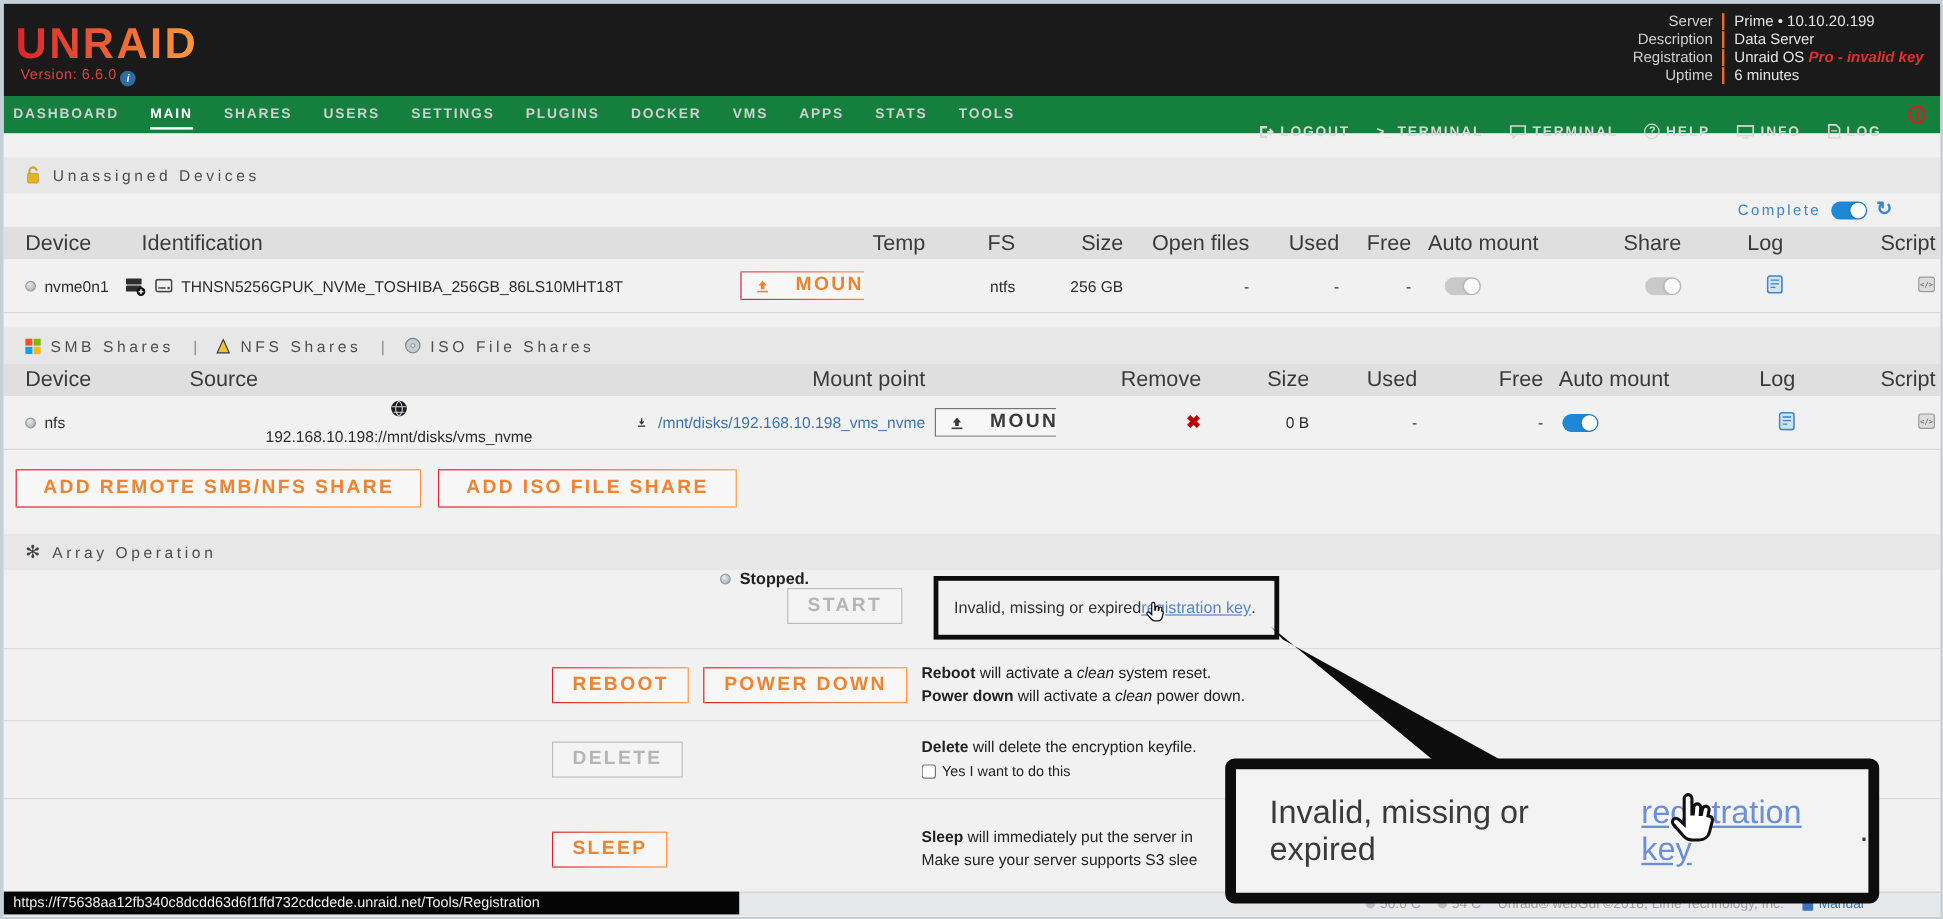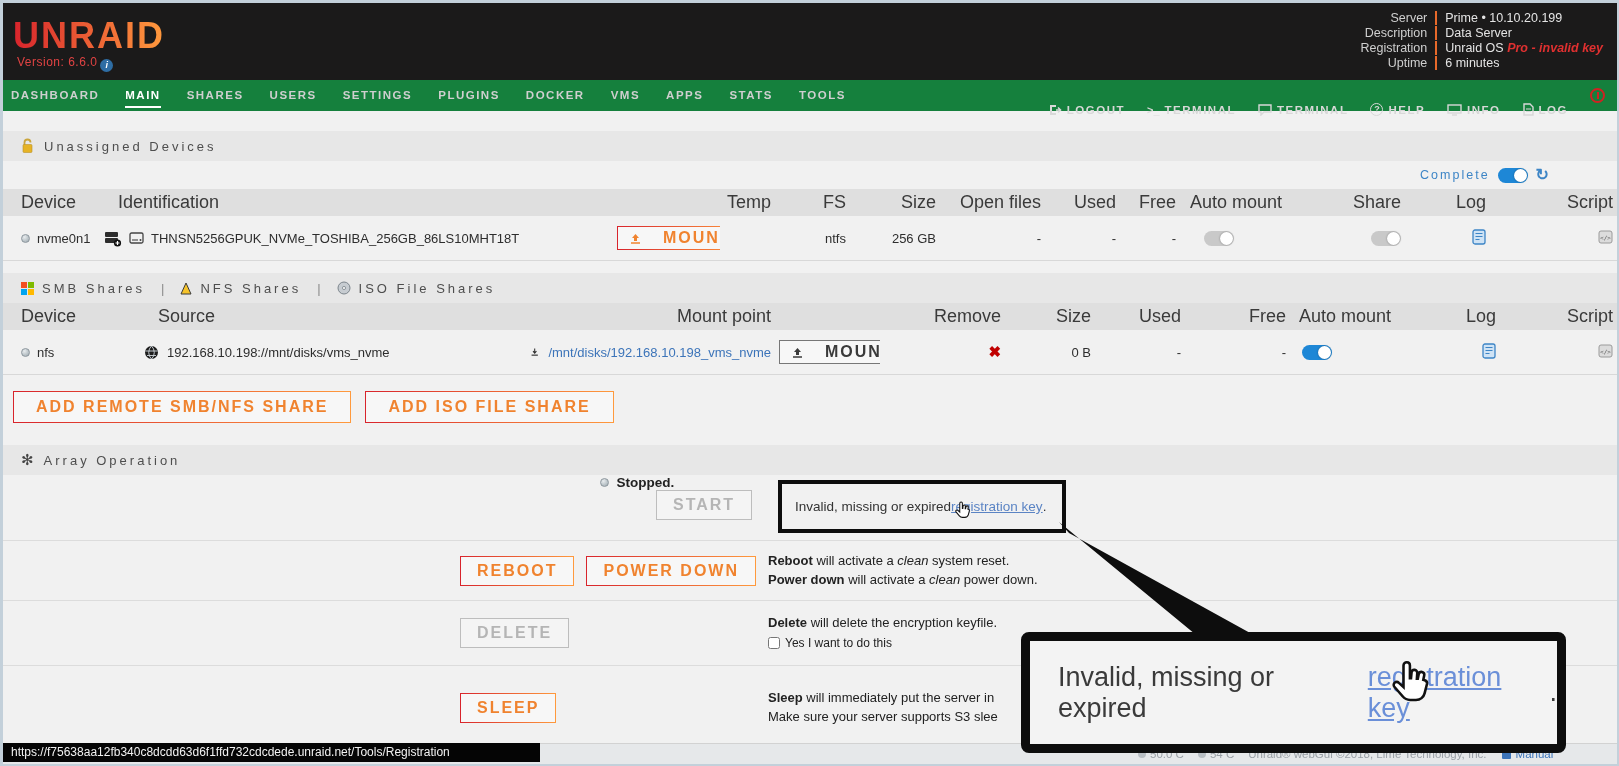--- a/index.html
+++ b/index.html
@@ -33,34 +33,34 @@
     line-height:11px; text-align:center; letter-spacing:0; }
   .alerticon { width:15px; height:15px; border:2px solid #cf2222; border-radius:50%; position:relative; }
   .alerticon::after { content:""; position:absolute; left:4.6px; top:2px; width:2px; height:7px; background:#cf2222; }
   
   .secbar { height:30px; background:#e7e7e7; display:flex; align-items:center; gap:10px; padding-left:18px;
     font-size:13px; color:#4e4e4e; letter-spacing:3px; }
   .sec-gap20 { height:20px; } .sec-gap12 { height:12px; } .sec-gap16 { height:16px; } .sec-gap22 { height:22px; }
   .pipe { color:#8a8a8a; letter-spacing:0; padding:0 6px; }
   .sharetab { display:flex; align-items:center; gap:8px; cursor:pointer; }
   
-  .completerow { height:28px; display:flex; align-items:center; justify-content:flex-end; gap:8px; padding-right:68px; }
+  .completerow { height:28px; display:flex; align-items:center; justify-content:flex-end; gap:8px; padding-right:40px; }
   .completerow .clabel { color:#3d85c6; font-size:12.5px; letter-spacing:2px; }
   .refresh { color:#3d85c6; font-size:16px; font-weight:bold; cursor:pointer; line-height:1; }
   
   .t1 { display:grid; grid-template-columns:97px 513px 107px 55px 75px 90px 105px 75px 60px 125px 100px 85px 1fr; align-items:center; }
   .t2 { display:grid; grid-template-columns:137px 385px 250px 105px 125px 90px 90px 105px 105px 105px 1fr; align-items:center; }
   .thead { background:#dfdfdf; height:27px; font-size:18px; color:#3a3a3a; }
   .trow  { height:45px; font-size:13px; color:#2d2d2d; border-bottom:1px solid #d8d8d8; background:#f1f1f1; }
   .cell { padding:0 4px; white-space:nowrap; overflow:hidden; }
   .cl { text-align:left; padding-left:18px; } .cc { text-align:right; } .cr { text-align:right; }
   .devcell { display:flex; align-items:center; gap:7px; padding-left:18px; }
   .dot { width:9px; height:9px; border-radius:50%; background:radial-gradient(circle at 35% 30%, #e8ecee, #9aa6ad); border:1px solid #8d979e; }
   .identcell { display:flex; align-items:center; gap:7px; }
-  .srccell { display:flex; align-items:center; gap:8px; }
+  .srccell { display:flex; align-items:center; gap:8px;flex-direction:column; }
   .mpcell { display:flex; align-items:center; gap:10px; justify-content:flex-start; padding-left:6px;}
   .bluelink { color:#3c74b9; text-decoration:none; cursor:pointer; }
   .redx { color:#c00000; font-size:15px; font-weight:bold; cursor:pointer; }
   
   .toggle { width:30px; height:15px; border-radius:9px; background:#c9c9c9; position:relative; display:inline-block; cursor:pointer; vertical-align:middle;}
   .toggle.on { background:#1e87d6; }
   .toggle .knob { position:absolute; right:1px; top:1px; width:13px; height:13px; border-radius:50%; background:#fff; box-shadow:0 0 2px rgba(0,0,0,.4); }
   
   .btn { display:inline-flex; align-items:center; justify-content:center; gap:22px; height:30px; padding:0 16px;
     background:#f7f7f7; font-size:16px; font-weight:bold; letter-spacing:2px; cursor:pointer;
@@ -80,21 +80,21 @@
   
   .msgbox { position:absolute; left:775px; top:477px; width:288px; height:53px; border:4px solid #0d0d0d;
     background:#f1f1f1; display:flex; align-items:center; padding-left:13px; font-size:13.5px; color:#333; z-index:10; }
   .callout { position:absolute; left:1018px; top:629px; width:545px; height:121px; border:9px solid #0d0d0d; border-radius:8px;
     background:#f3f3f3; display:flex; align-items:center; padding-left:28px; font-size:27px; color:#3a3a3a; z-index:50; }
   .callout .bluelink { color:#6a8fd8; text-decoration:underline; }
   .msgbox .bluelink { color:#5b84c4; text-decoration:underline; }
   .overlaysvg { position:absolute; left:0; top:0; z-index:49; pointer-events:none; }
   .cursor { position:absolute; z-index:60; pointer-events:none; }
   
-  .statusbar { position:absolute; left:0; top:740px; width:537px; height:19px; background:#050505; color:#f2f2f2;
+  .statusbar { position:absolute; left:0; top:740px; width:613px; height:19px; background:#050505; color:#f2f2f2;
     font-size:12px; line-height:19px; padding-left:8px; z-index:55; white-space:nowrap; overflow:hidden; }
   .footer { position:absolute; left:0; bottom:0; width:100%; height:21px; background:#e6e8ea; border-top:1px solid #d2d2d2;
     font-size:11.5px; color:#9aa0a6; display:flex; align-items:center; z-index:5; }
   .footer .fleft { margin-left:1135px; display:flex; gap:14px; align-items:center; }
   .footer .manual { color:#3c74b9; display:flex; gap:4px; align-items:center; }
   .fdot { width:8px; height:8px; border-radius:50%; background:#b9bfc4; display:inline-block; margin-right:4px; }
   .iconbtn { cursor:pointer; display:inline-flex; }
 </style>
 </head>
 <body>

